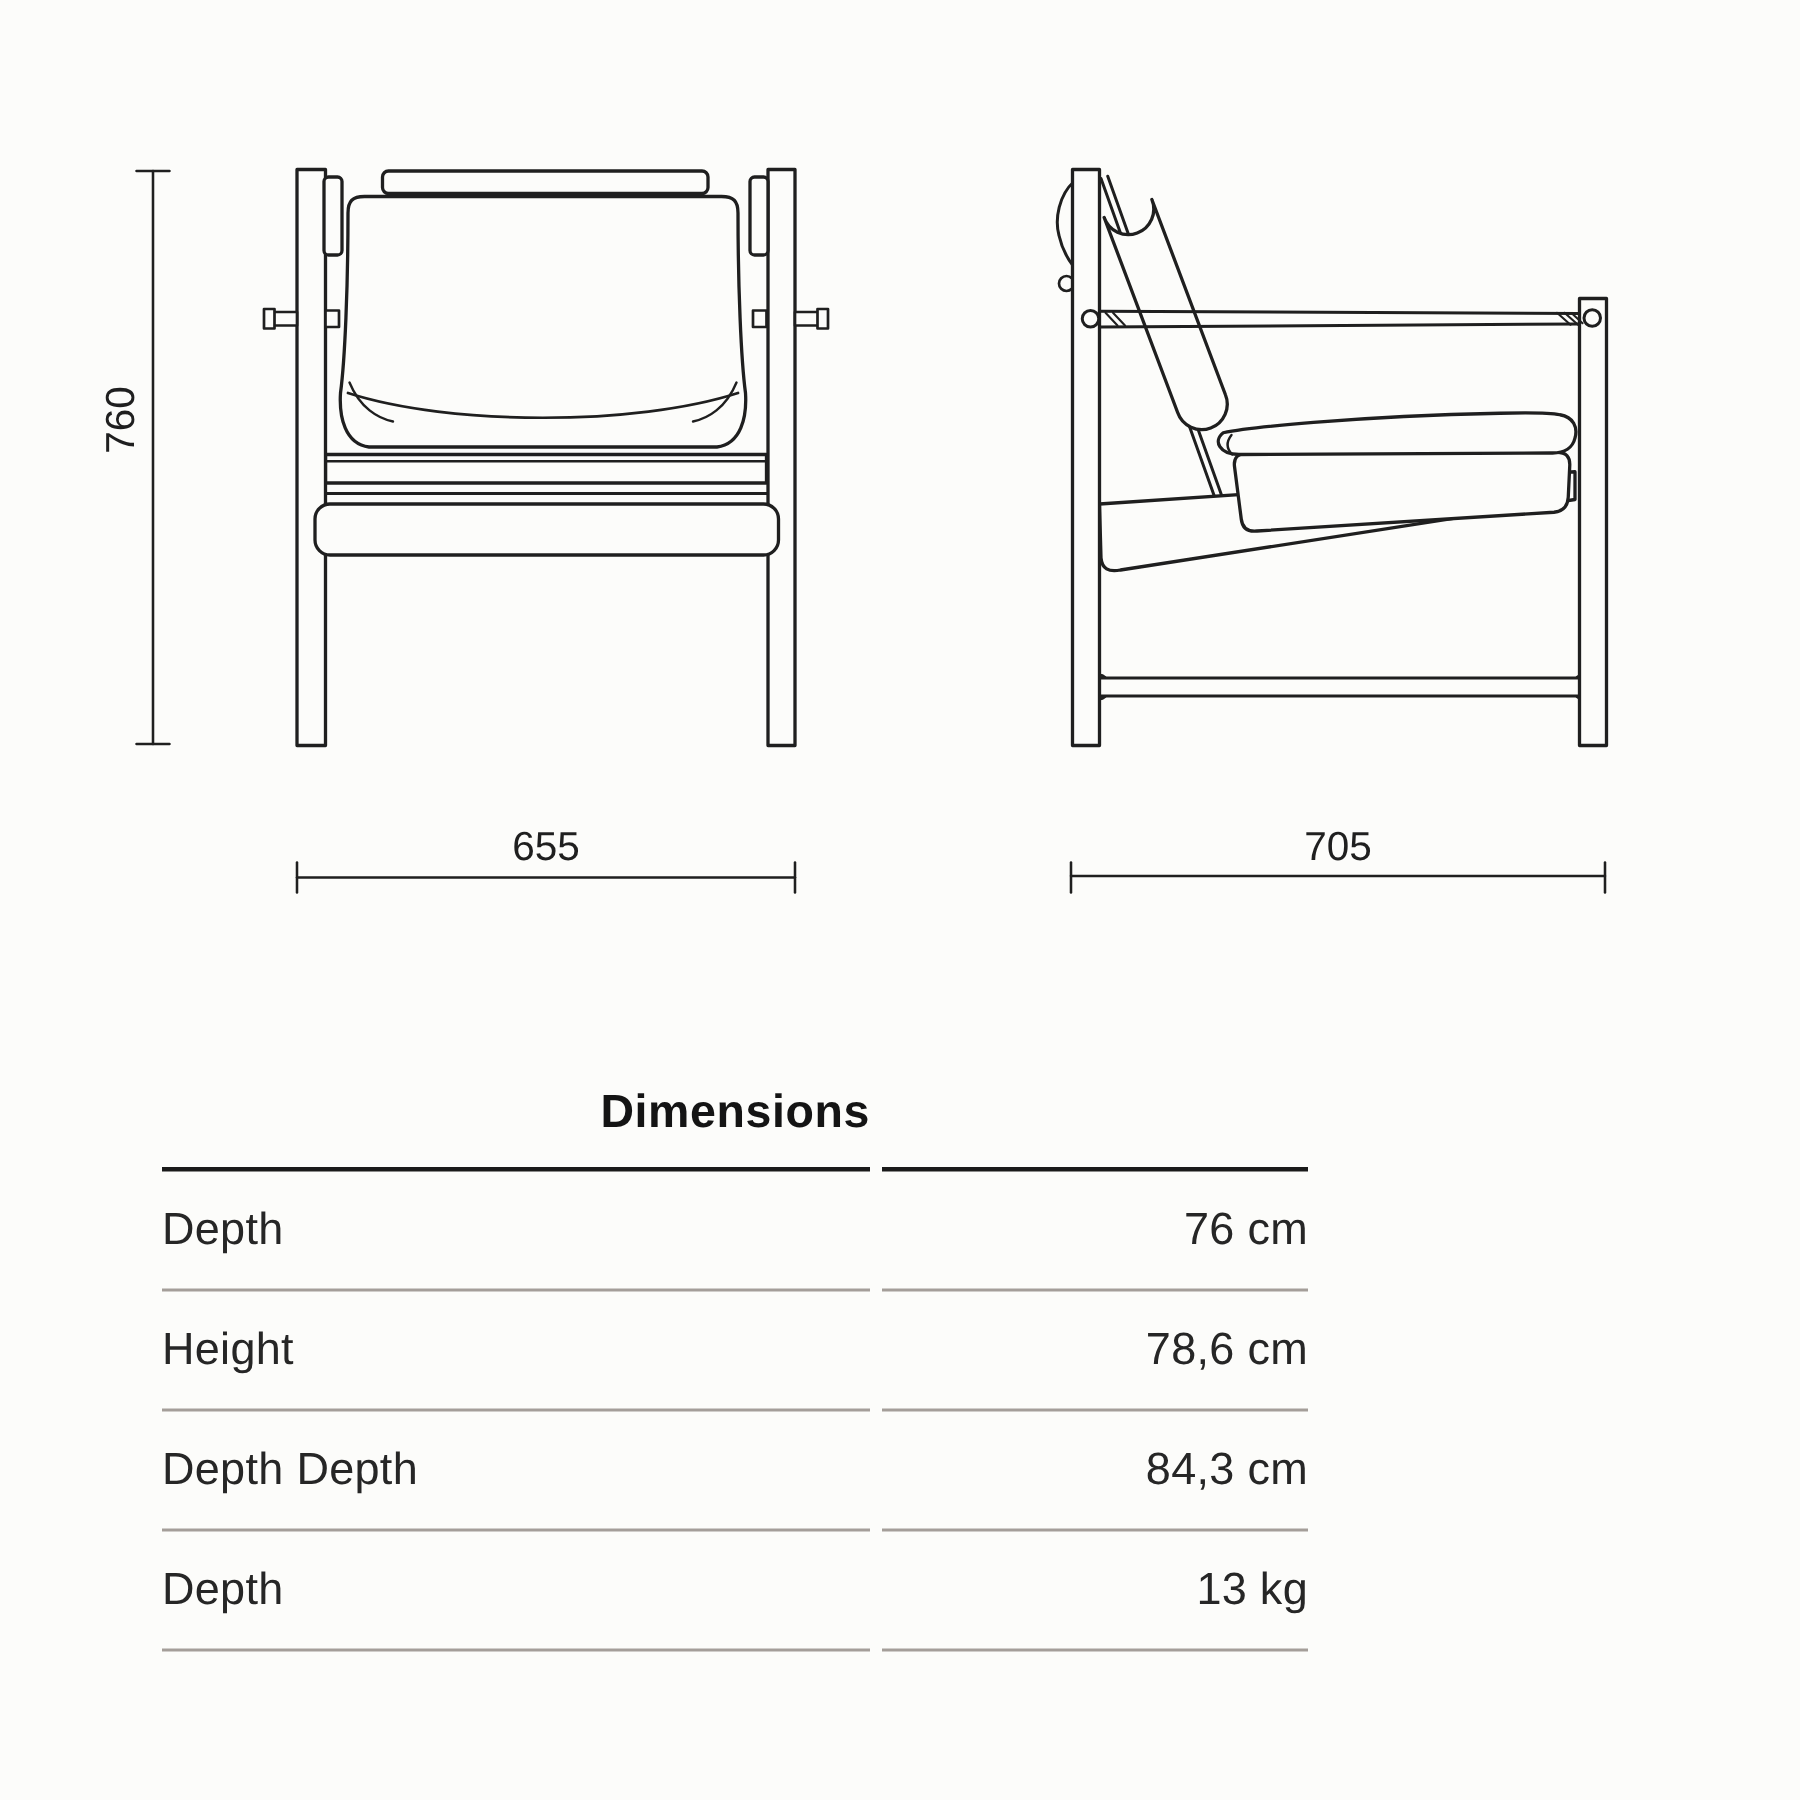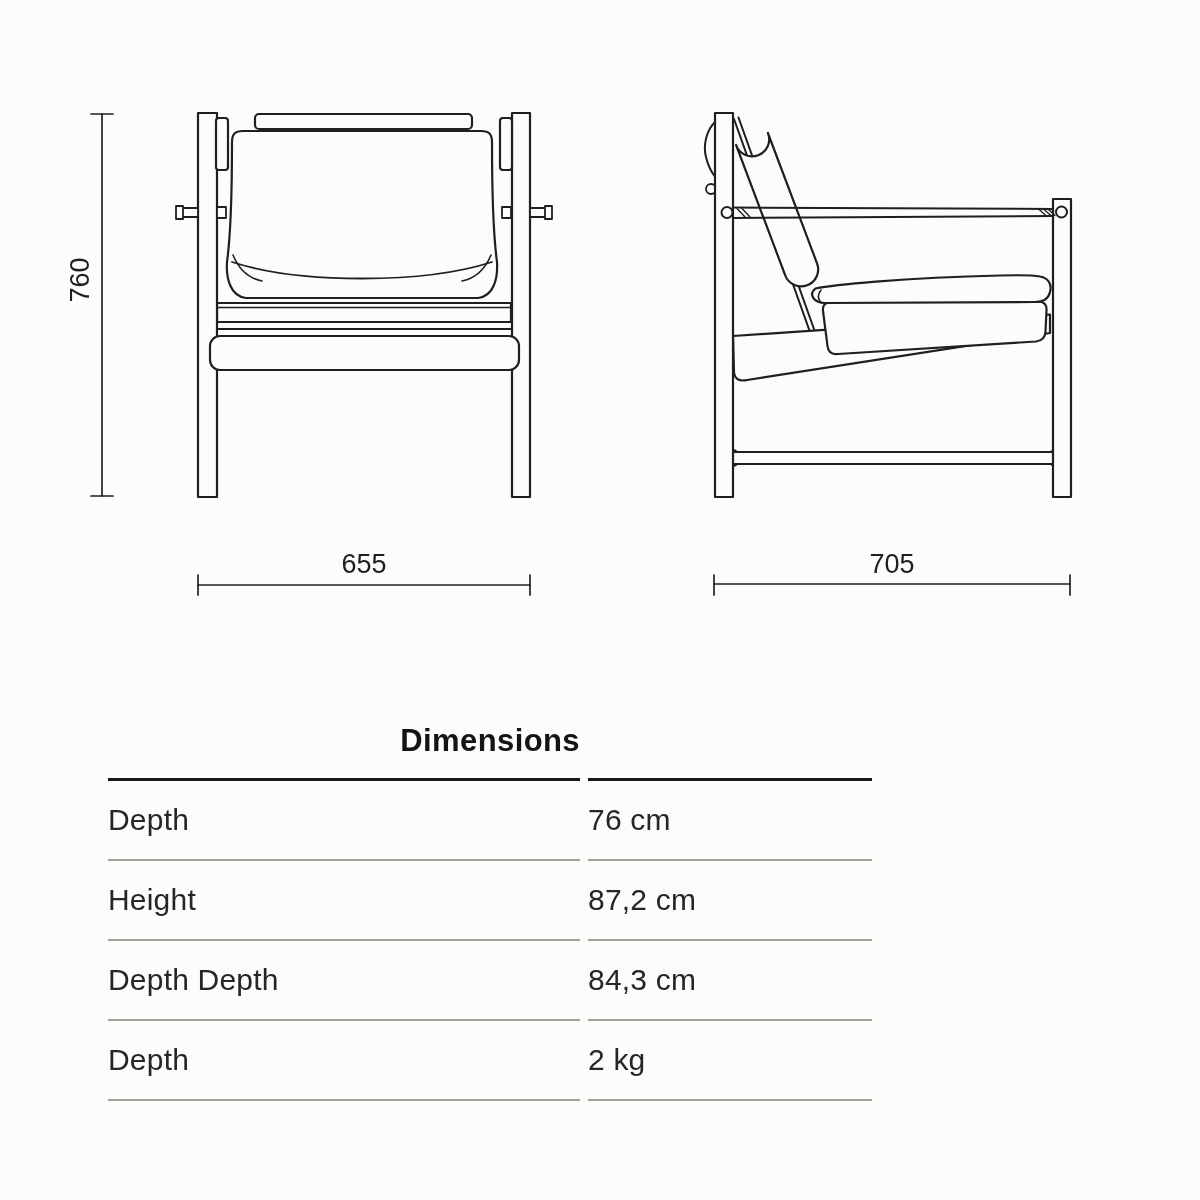--- a/index.html
+++ b/index.html
@@ -37,21 +37,21 @@
   table.dim-table td{
     font-size:30px;
     font-weight:400;
     color:#262626;
     letter-spacing:0.2px;
     line-height:35px;
     padding:21px 0 22px 0;
     border-bottom:2px solid #a49e99;
   }
   table.dim-table td.value{
-    text-align:left;
+    text-align:right;
   }
 </style>
 </head>
 <body>
 
 <svg width="1200" height="660" viewBox="0 0 1200 660">
 
   <g stroke="#1f1f1f" fill="none" stroke-width="2.2" stroke-linecap="round" stroke-linejoin="round">
 
     <g stroke-width="1.7">
@@ -166,25 +166,25 @@
         <tr>
       <th>Dimensions</th>
       <th></th>
     </tr>
     <tr>
       <td>Depth</td>
       <td class="value">76 cm</td>
     </tr>
     <tr>
       <td>Height</td>
-      <td class="value">87,2 cm</td>
+      <td class="value">78,6 cm</td>
     </tr>
     <tr>
       <td>Depth Depth</td>
       <td class="value">84,3 cm</td>
     </tr>
     <tr>
       <td>Depth</td>
-      <td class="value">2 kg</td>
+      <td class="value">13 kg</td>
     </tr>
   </tbody>
     </table>
 </div>
 
 </body></html>

